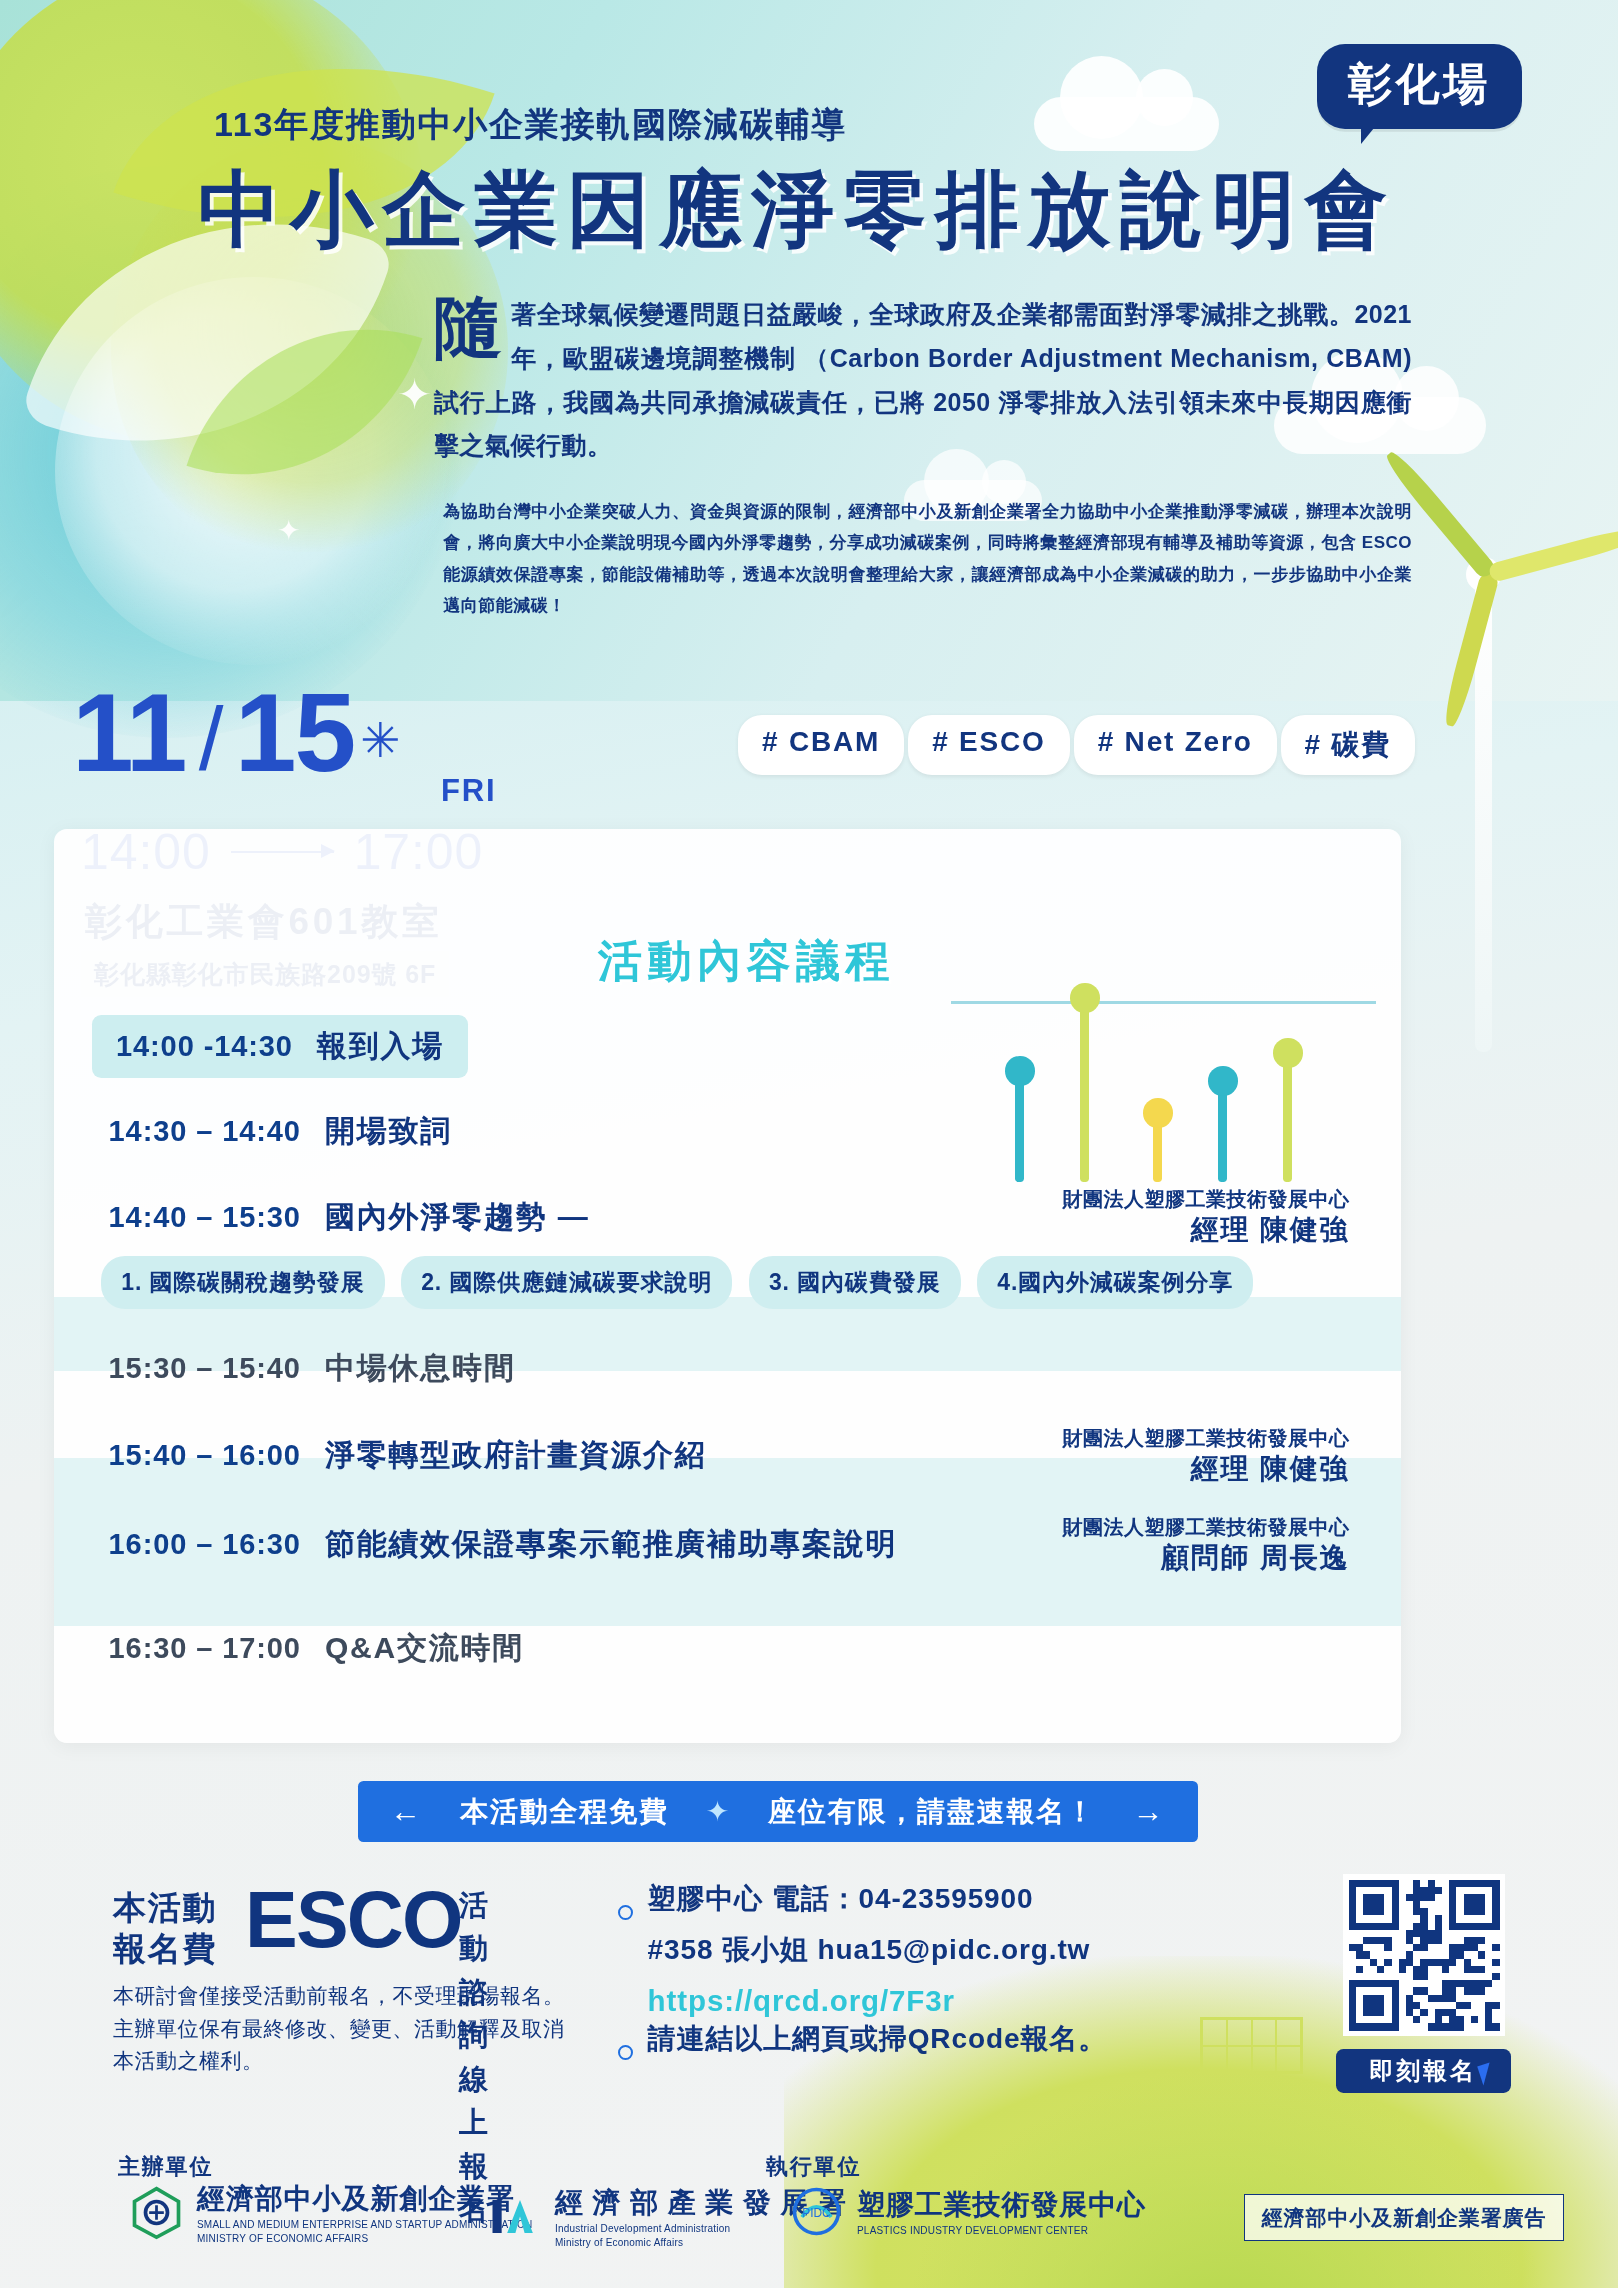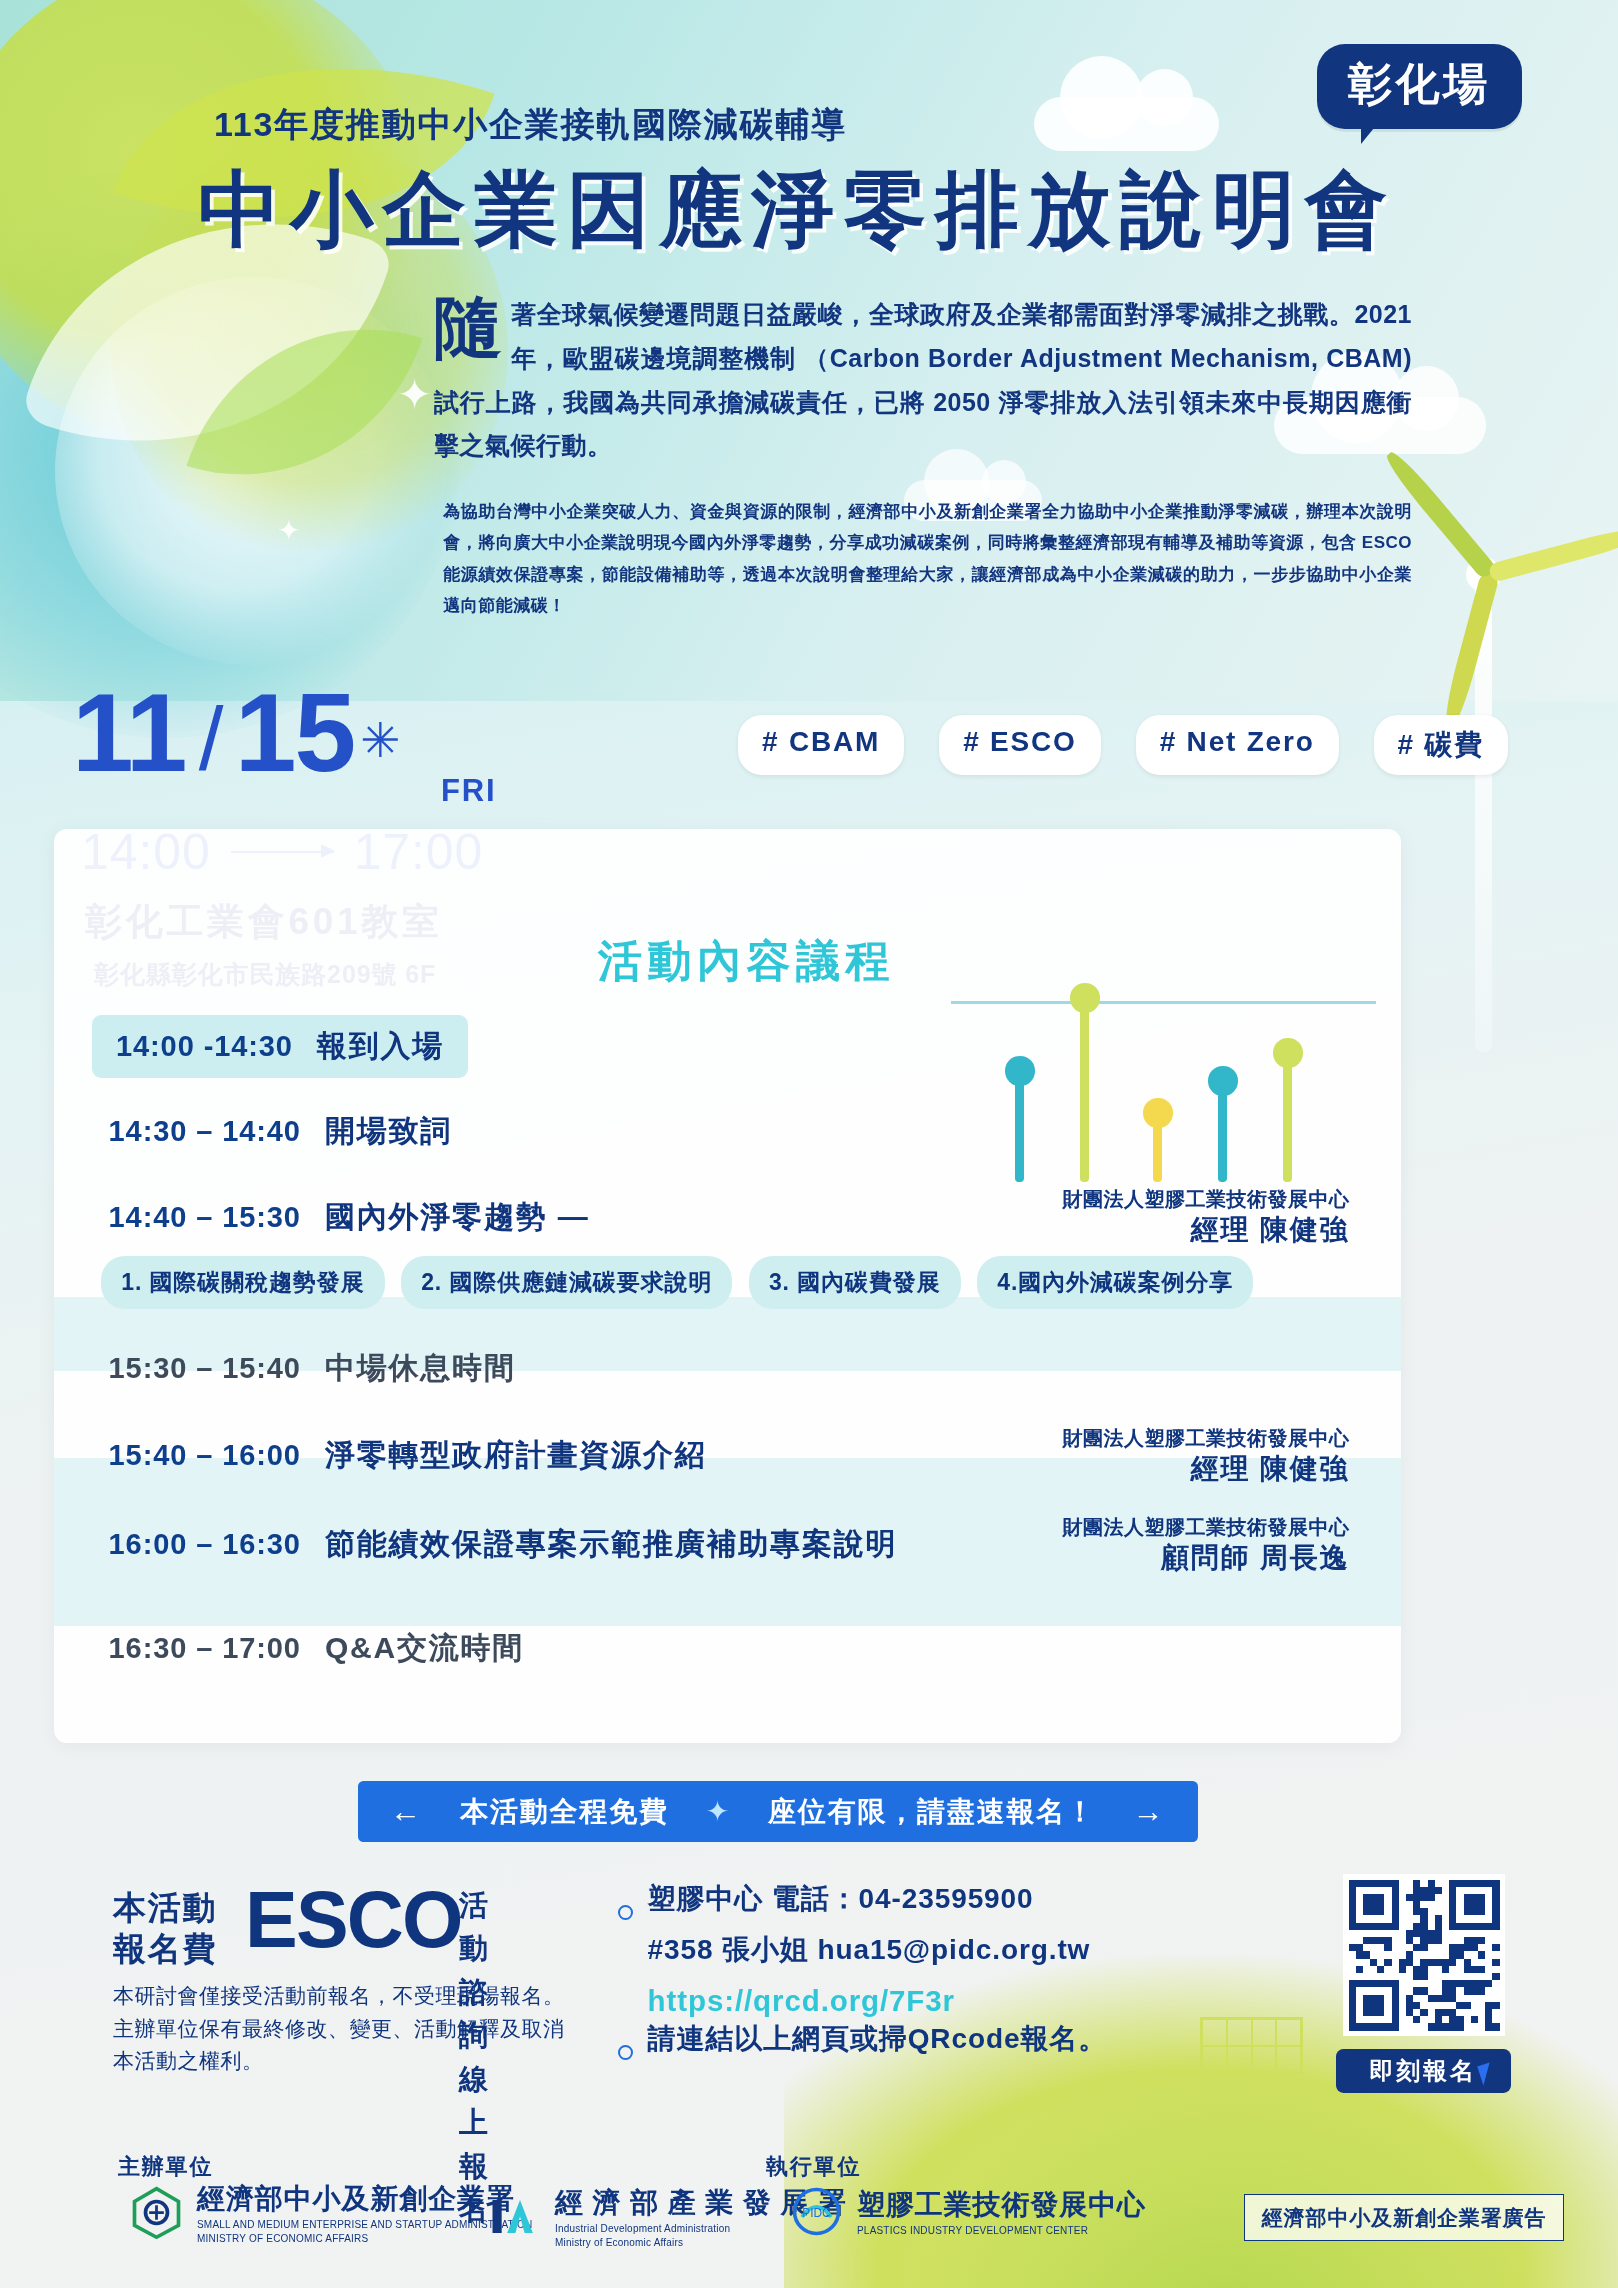--- a/index.html
+++ b/index.html
@@ -138,21 +138,21 @@
     font-weight: 600;
   }
   .intro p.p2 {
     margin-top: 28px; margin-left: 9.2px;
     font-size: 17px; line-height: 1.85; text-align: justify; letter-spacing: 0.5px;
     font-weight: 600;
   }
 
   
   .tags {
-    position: absolute; left: 738px; top: 715px; display: flex; gap: 35px;
+    position: absolute; left: 738px; top: 715px; display: flex; gap: 4px;
   }
   .tag {
     background: #ffffff; color: #12357f;
     border-radius: 24px; padding: 11px 24px;
     font-size: 28px; font-weight: bold; letter-spacing: 1.8px;
     box-shadow: 0 1.8px 4.6px rgba(0,0,0,.07);
   }
 
   
   .date-row { position: absolute; left: 72px; top: 678px; color: #2450c8; }

